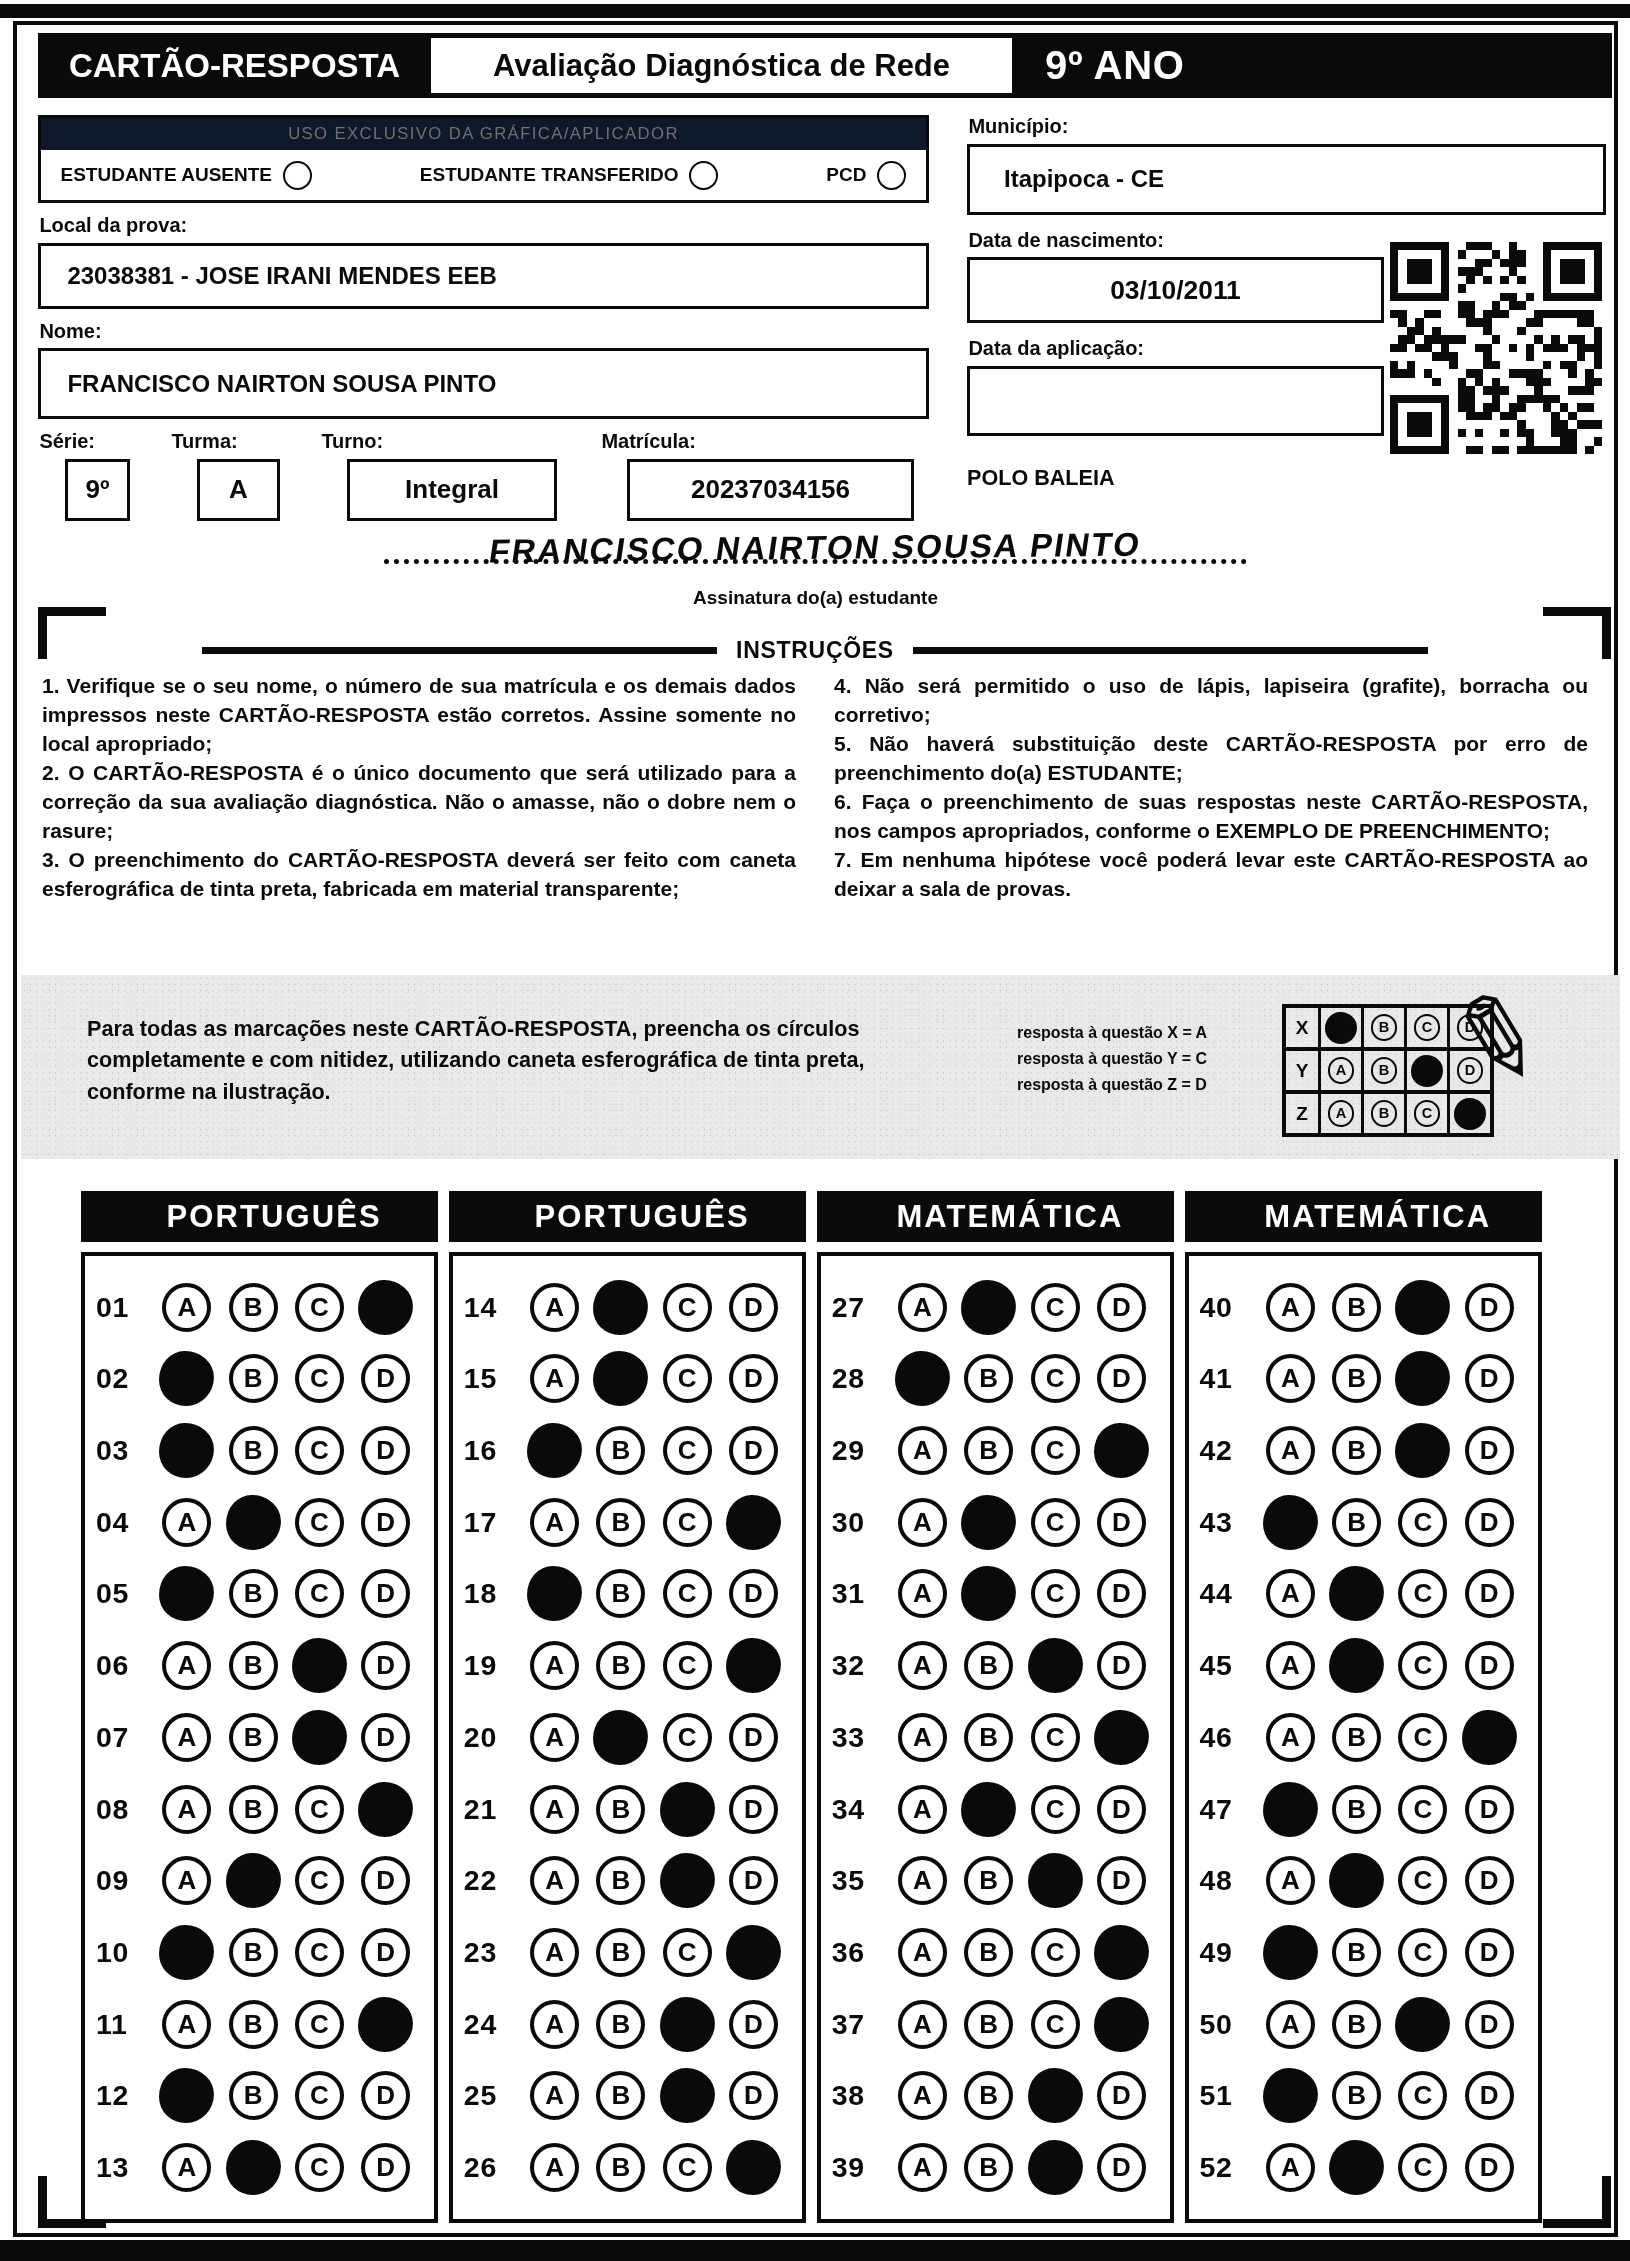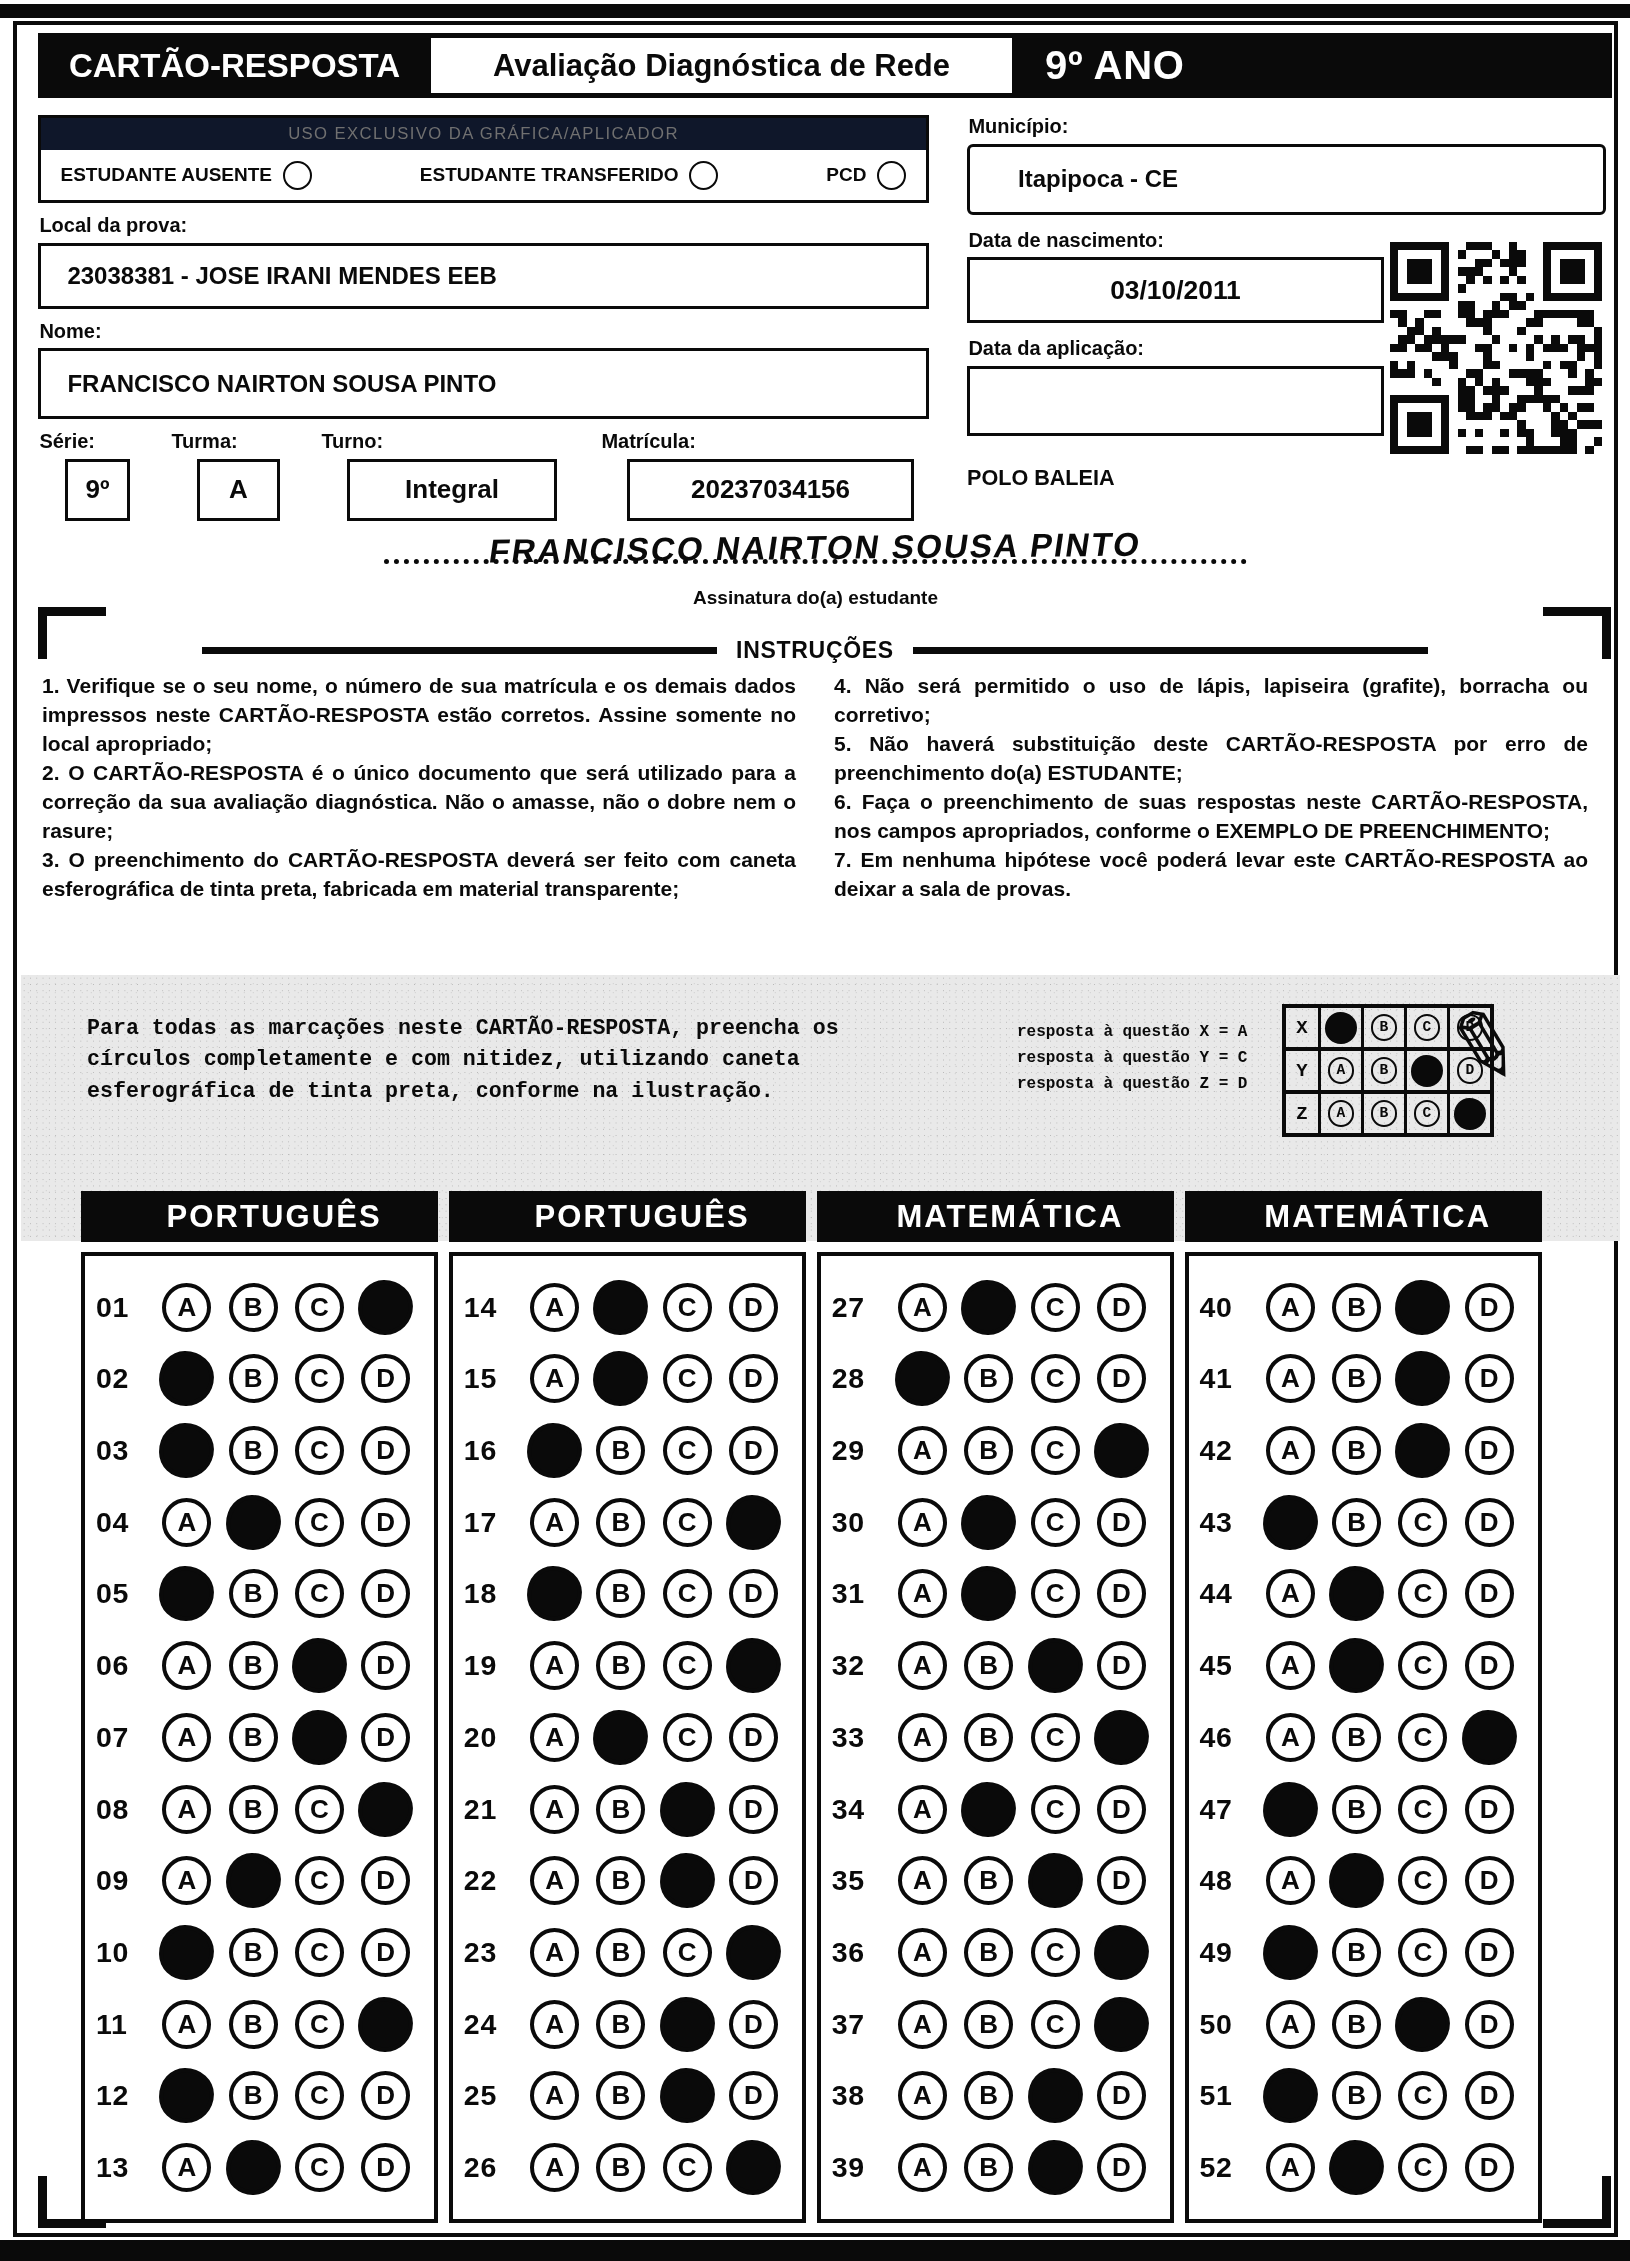--- a/index.html
+++ b/index.html
@@ -35,21 +35,21 @@
   .sf .field-label{margin:0 0 5.6px 1.4px;}
   .sf .vbox{height:56px;justify-content:center;padding:0;font-size:26px;margin-left:27px;}
   .sf.s1{width:92px;}
   .sf.s2{width:110px;margin-left:40px;}
   .sf.s3{width:237px;margin-left:40px;}
   .sf.s4{width:314px;margin-left:43px;}
 
   .form-right{position:absolute;top:115px;left:967px;right:24px;}
   .form-right .field-label{margin-top:0;}
   .form-right .field-label.mt{margin-top:14px;}
-  .vbox.municipio{height:65px;padding-left:48px;border-radius:6px;}
+  .vbox.municipio{height:65px;padding-left:34px;}
   .vbox.nasc{width:411px;height:60px;justify-content:center;font-size:26.4px;}
   .vbox.aplic{width:411px;height:64px;}
   .polo{margin-top:29px;font-size:21.6px;font-weight:700;}
   .qr{position:absolute;top:127px;right:4.2px;width:212px;height:212px;}
   .qr svg{width:100%;height:100%;}
 
   .signature{position:absolute;top:529px;left:384px;width:863px;text-align:center;}
   .sig-name{display:inline-block;font-size:33px;font-weight:700;letter-spacing:2.1px;transform:skewX(-9deg) rotate(-0.6deg);margin-bottom:-5.6px;}
   .sig-line{height:0;border-bottom:5.6px dotted #0a0a0a;margin-top:-2.8px;}
   .sig-caption{font-size:19px;font-weight:700;margin-top:23px;}
@@ -62,24 +62,24 @@
 
   .instructions{position:absolute;top:637px;left:42px;right:42px;}
   .instr-title-row{display:flex;align-items:center;gap:19.5px;margin:0 160px 8.3px 160px;}
   .rule{flex:1;height:6.3px;background:#0a0a0a;}
   .instr-title{font-size:23px;font-weight:700;letter-spacing:0.7px;}
   .instr-cols{display:flex;gap:38px;}
   .instr-col{flex:1;}
   .instr-p{margin:0;font-size:21px;line-height:1.38;font-weight:700;text-align:justify;}
 
   .example{
-    position:absolute;top:975px;left:21px;right:9.7px;height:266px;
+    position:absolute;top:975px;left:21px;right:9.7px;height:184px;
     background-color:#e9e9e9;
     background-image:radial-gradient(#b3b3b3 0.8px,transparent 0.9px),radial-gradient(#cccccc 0.7px,transparent 0.8px);
-    background-size:6.3px 6.3px,9px 9px;background-position:0 0,2.8px 4.2px;font-family:Liberation Mono, monospace;
+    background-size:6.3px 6.3px,9px 9px;background-position:0 0,2.8px 4.2px;
   }
   .ex-text{position:absolute;left:66px;top:38px;width:821px;font-size:21.6px;font-weight:700;line-height:1.45;}
   .ex-answers{position:absolute;left:996px;top:45px;font-size:16px;font-weight:700;line-height:1.62;}
   .ex-answers p{margin:0;}
   .ex-grid{position:absolute;left:1261px;top:29px;border:4.2px solid #0a0a0a;}
   .eg-row{display:flex;border-bottom:4.9px solid #0a0a0a;}
   .eg-row:last-child{border-bottom:none;}
   .eg-cell{width:40px;height:39px;display:flex;align-items:center;justify-content:center;border-right:3.5px solid #0a0a0a;}
   .eg-cell:last-child{border-right:none;}
   .eg-cell.eg-label{width:32px;font-size:19px;font-weight:800;}

